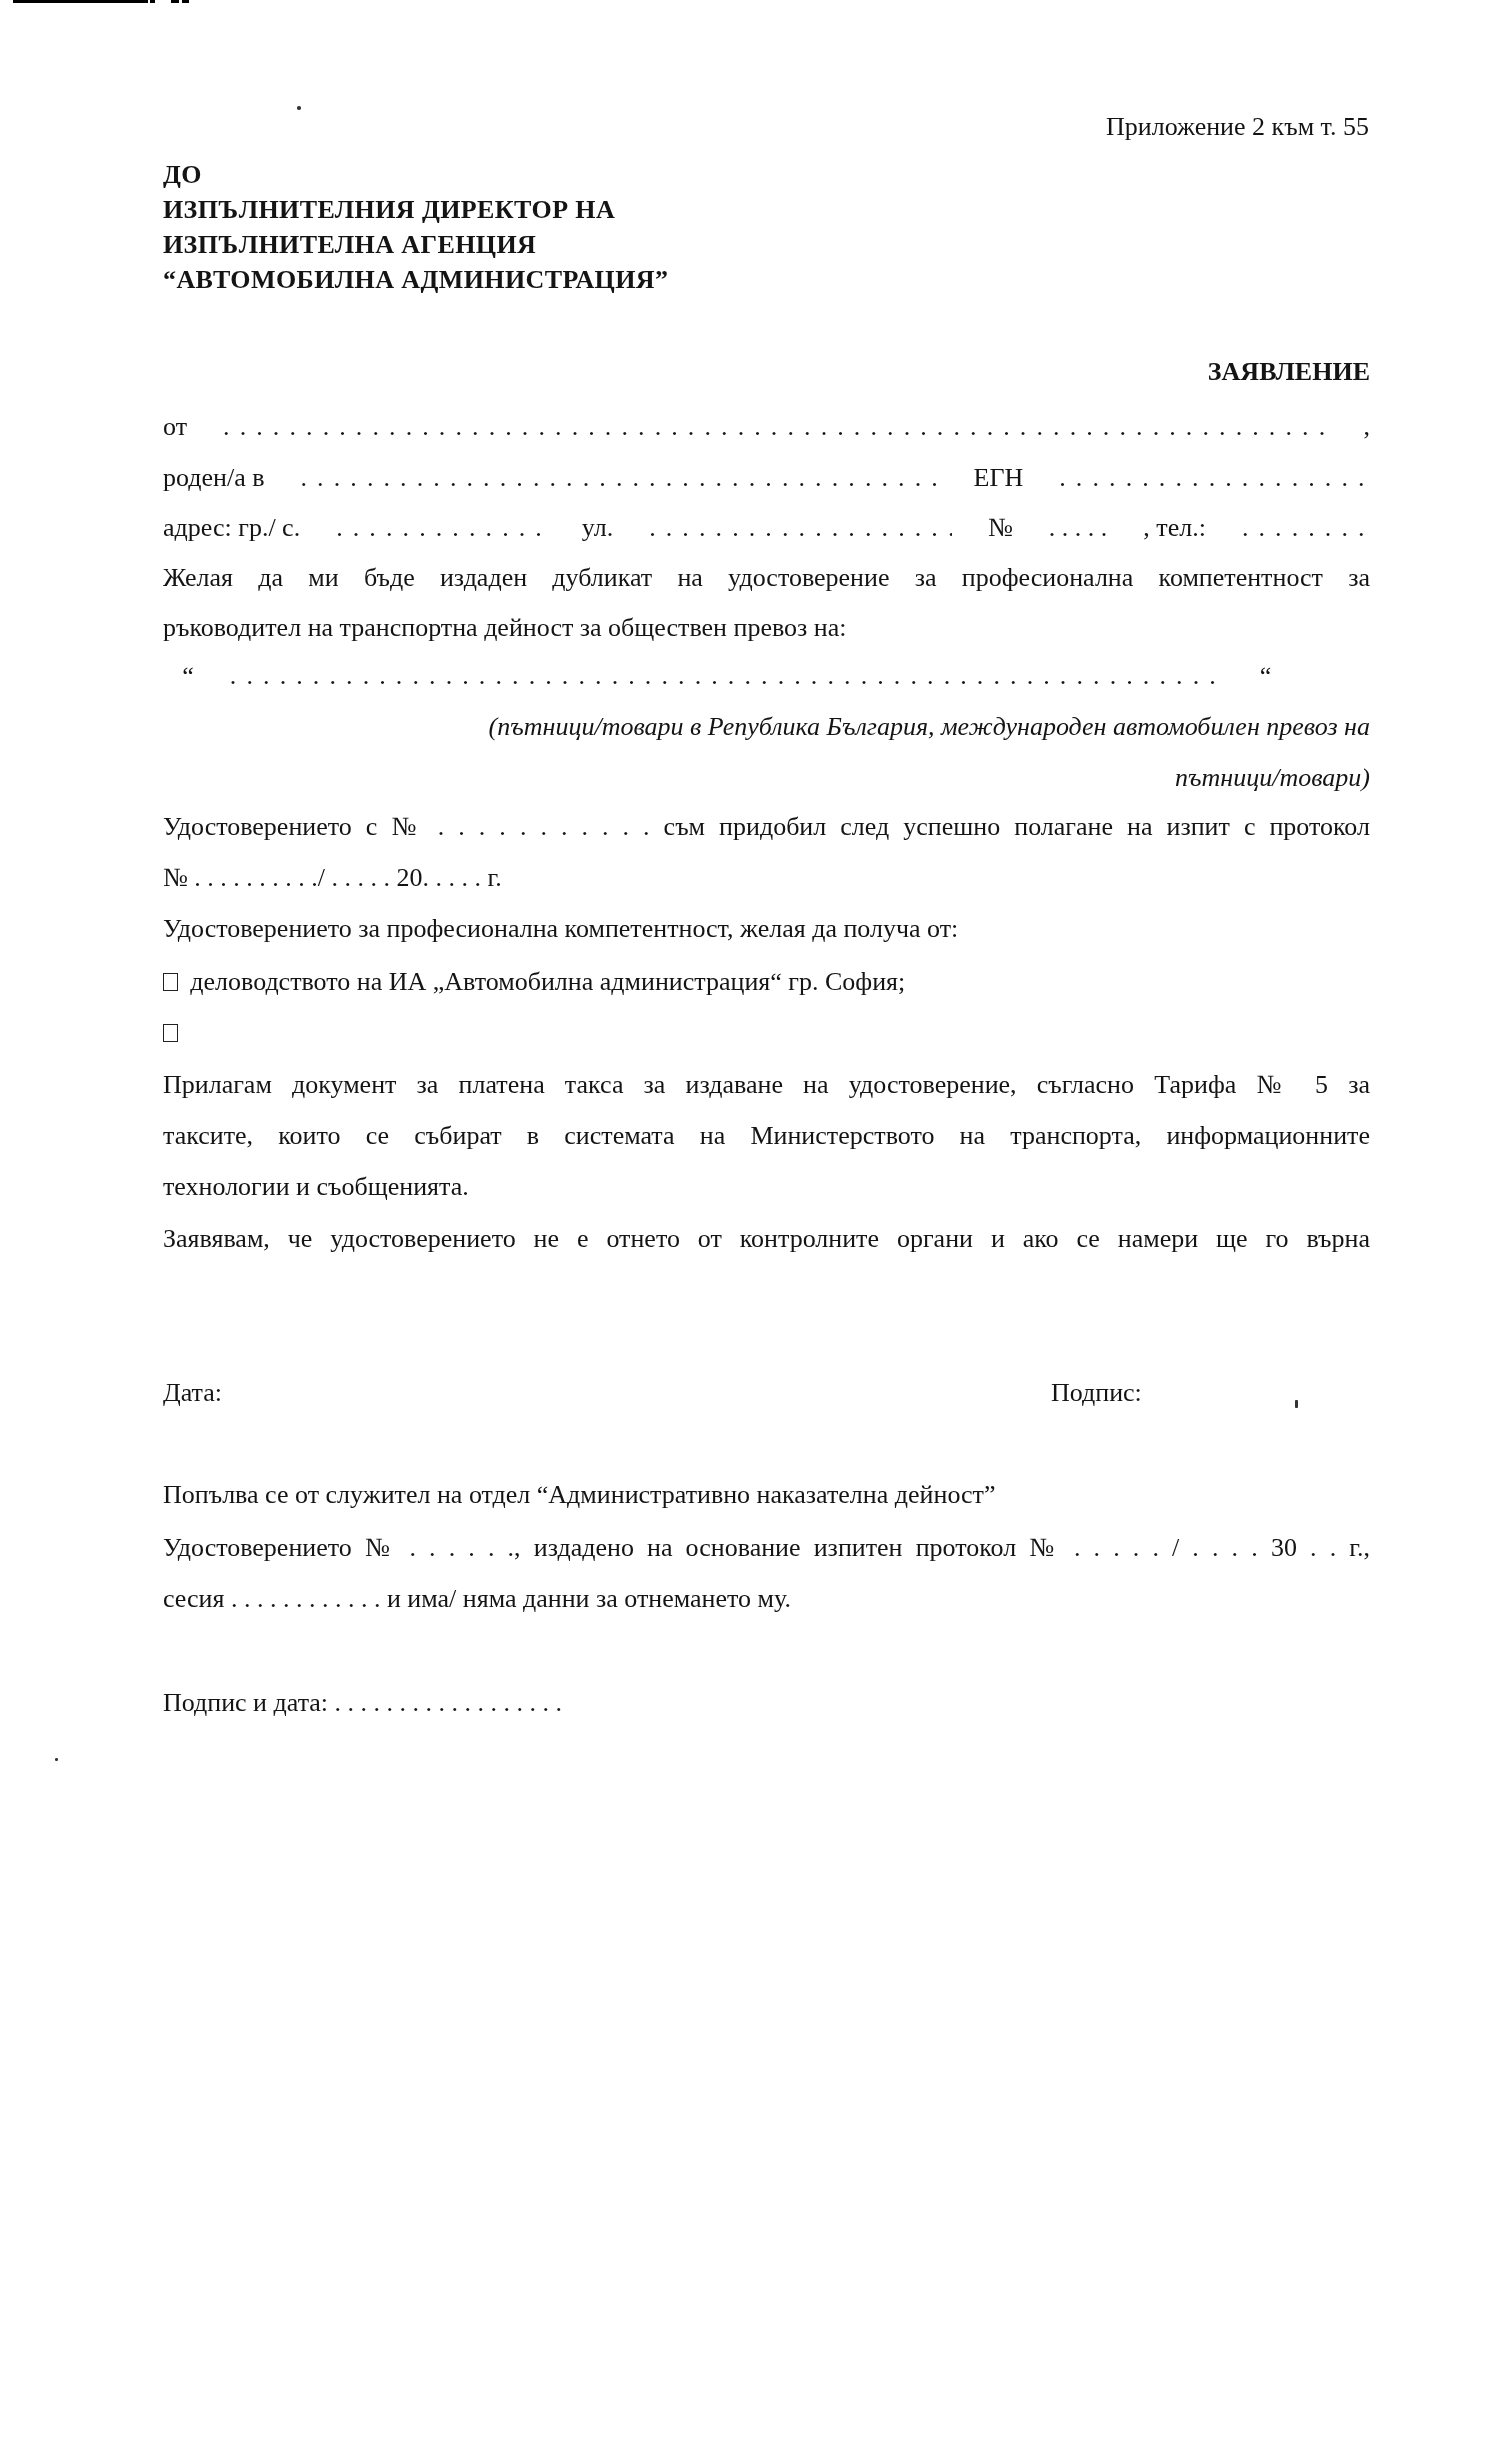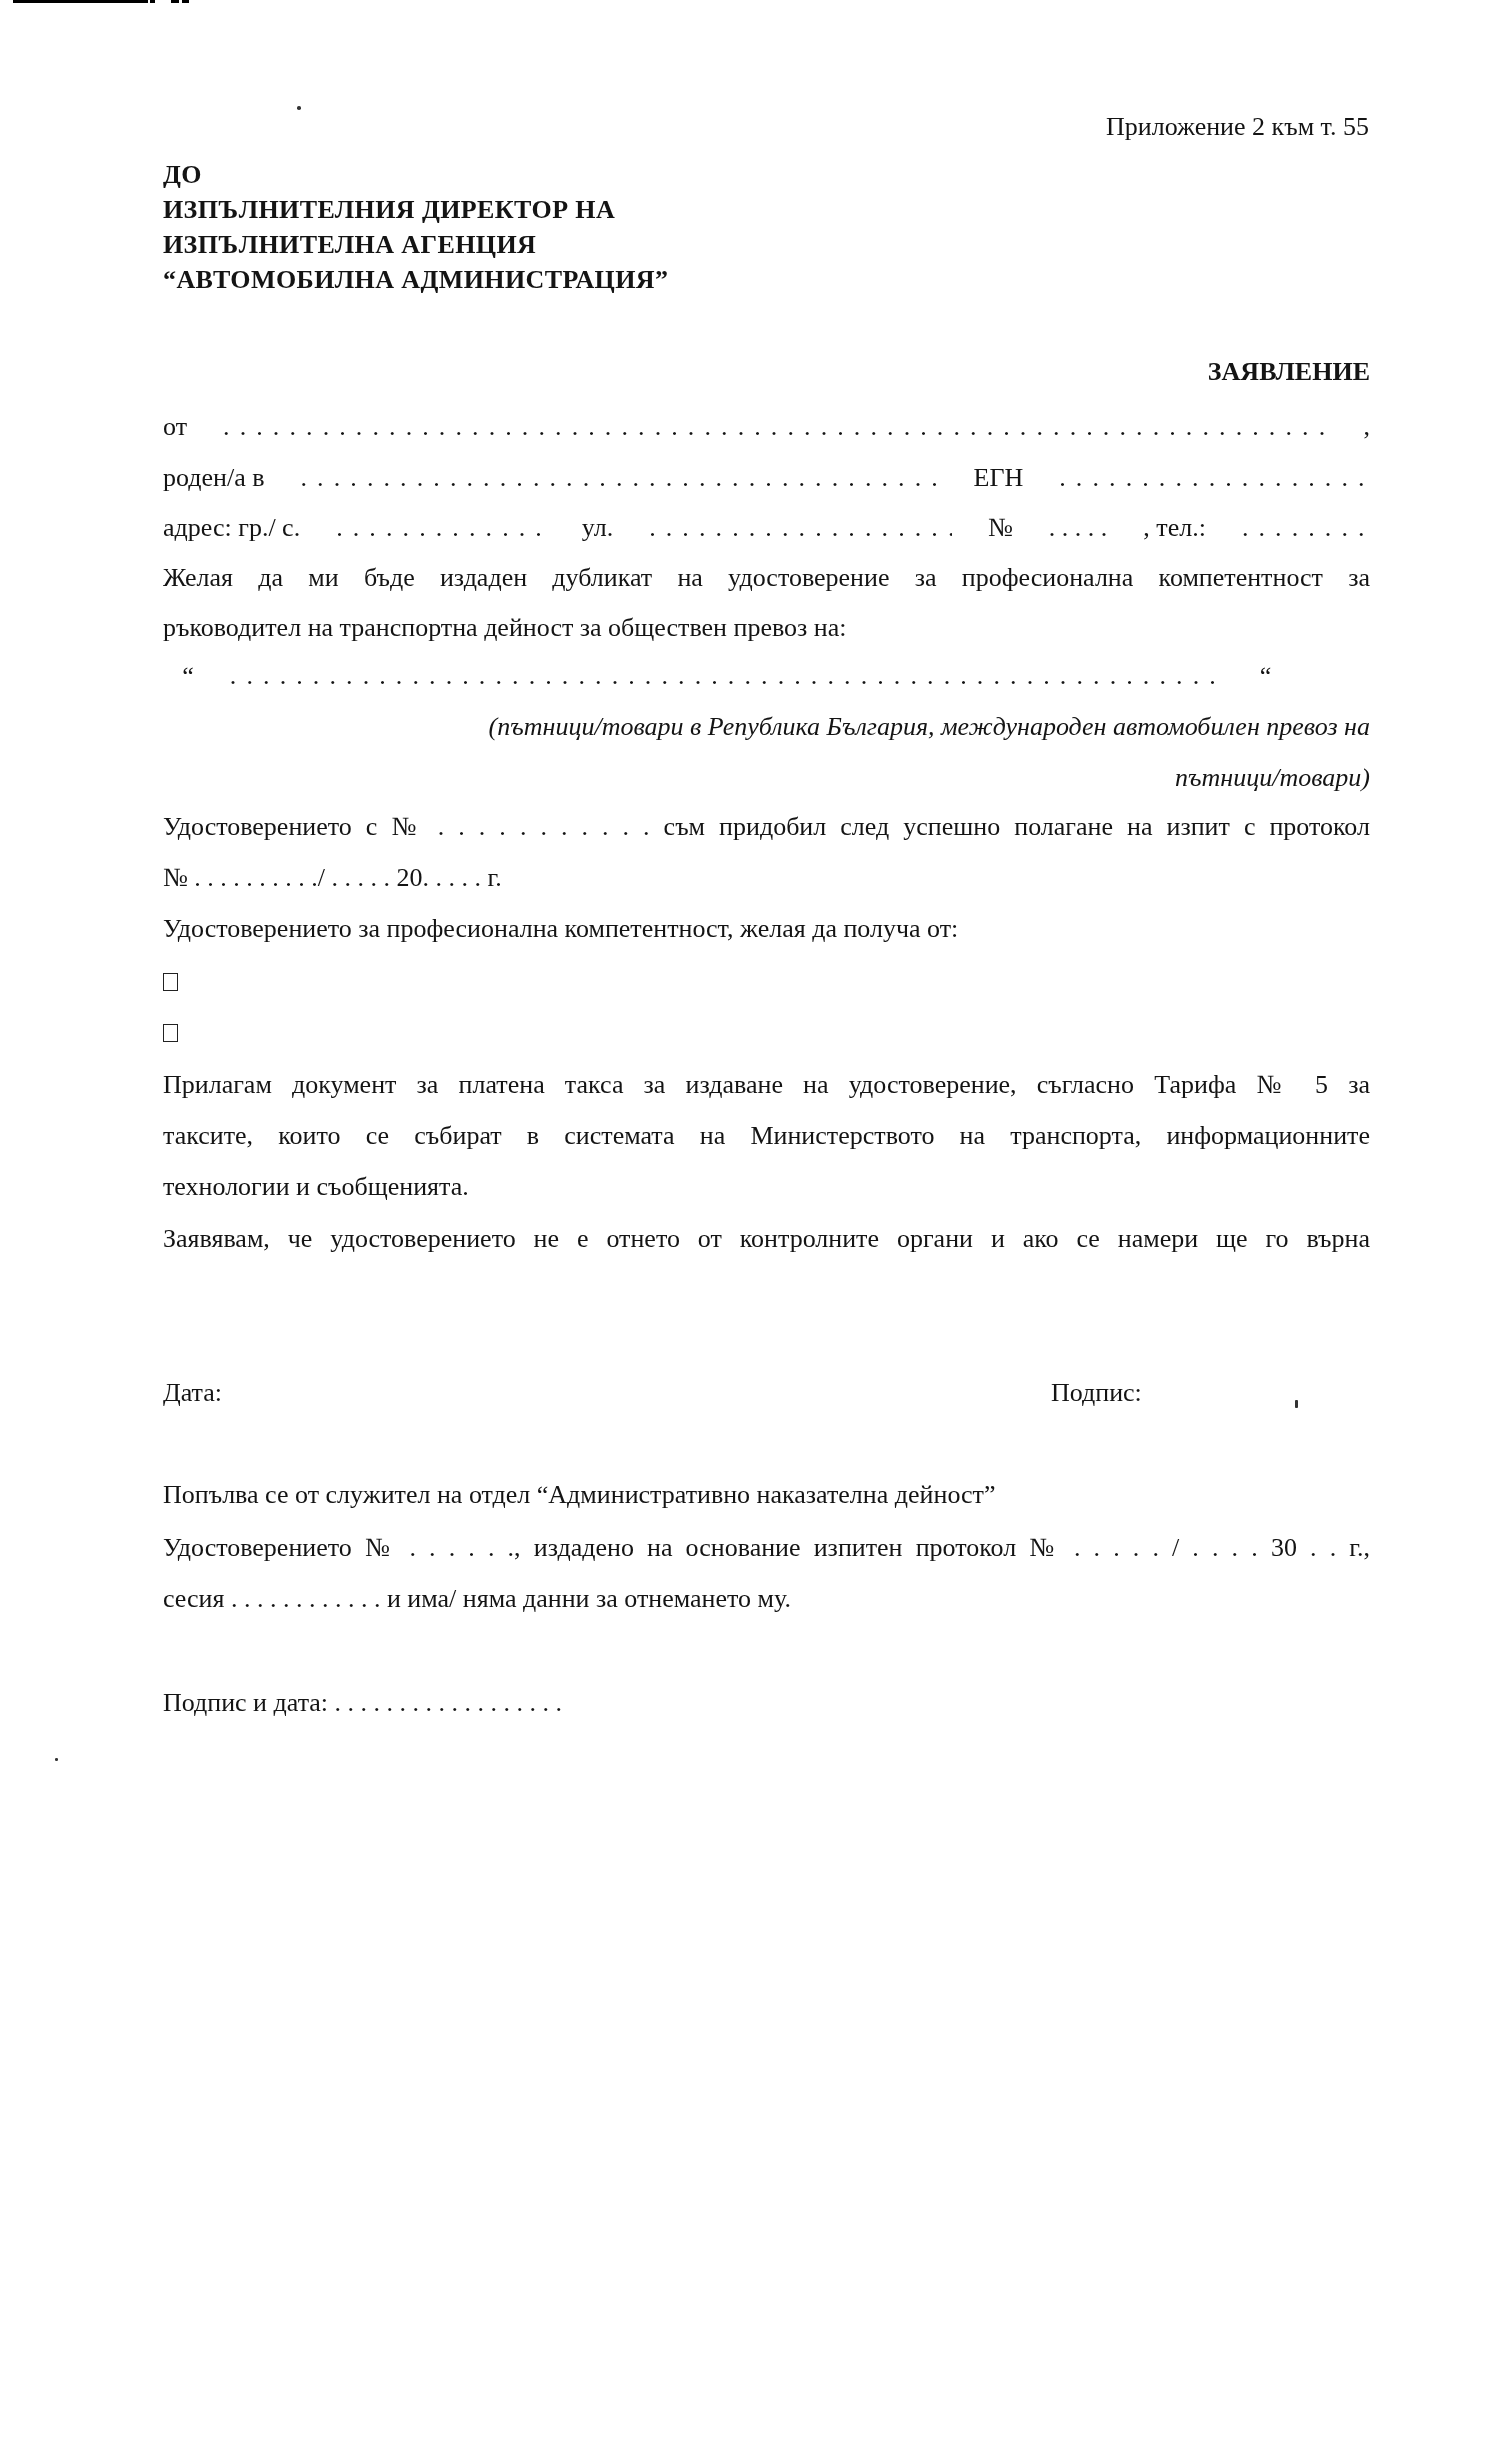--- a/index.html
+++ b/index.html
@@ -117,21 +117,21 @@
 
   <div class="line italic center" style="top:709px;">(пътници/товари в Република България, международен автомобилен превоз на</div>
   <div class="line italic center" style="top:760px;">пътници/товари)</div>
 
   <div class="line just" style="top:809px;">Удостоверението с № . . . . . . . . . . .  съм придобил след успешно полагане на изпит с протокол</div>
   <div class="line" style="top:860px;">№ . . . . . . . . . ./ . . . . . 20. . . . . г.</div>
 
   <div class="line" style="top:911px;">Удостоверението за професионална компетентност, желая да получа от:</div>
 
   <div class="line" style="top:964px;">
-    <span class="checkbox"></span>
+    <span class="checkbox"></span><span>деловодството на ИА „Автомобилна администрация“ гр. София;</span>
   </div>
   <div class="line" style="top:1015px;">
     <span class="checkbox"></span>
   </div>
 
   <div class="line just" style="top:1067px;">Прилагам документ за платена такса за издаване на удостоверение, съгласно Тарифа № 5 за</div>
   <div class="line just" style="top:1118px;">таксите, които се събират в системата на Министерството на транспорта, информационните</div>
   <div class="line" style="top:1169px;">технологии и съобщенията.</div>
 
   <div class="line just" style="top:1221px;">Заявявам, че удостоверението не е отнето от контролните органи и ако се намери ще го върна</div>

